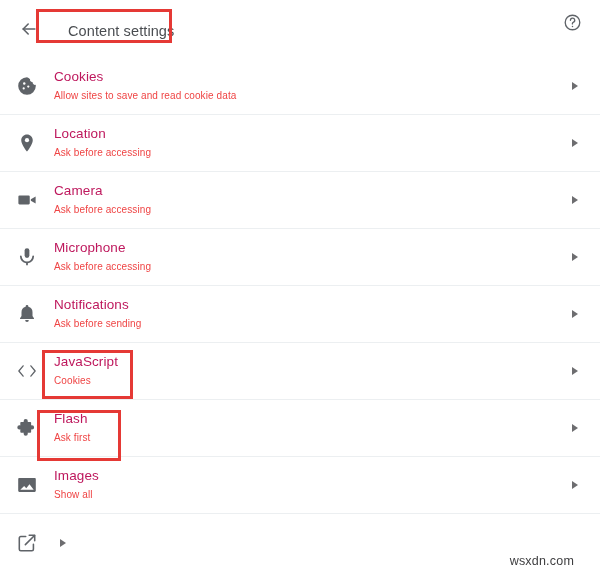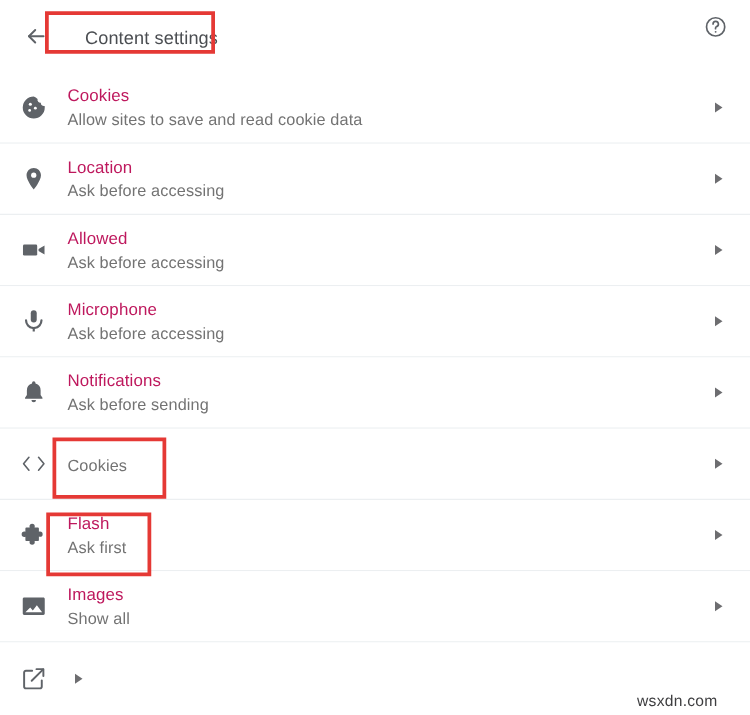--- a/index.html
+++ b/index.html
@@ -111,23 +111,23 @@
     justify-content: center;
   }
   .row-title {
     font-size: 13.5px;
     line-height: 17px;
     color: #be185d;
     letter-spacing: .1px;
     white-space: nowrap;
   }
   .row-sub {
-    font-size: 13px;
+    font-size: 10px;
     line-height: 17px;
-    color: #737373;
+    color: #ef4444;
     letter-spacing: .1px;
     white-space: nowrap;
     margin-top: 2px;
   }
 
   .row-chevron {
     flex: 0 0 auto;
     width: 18px;
     display: flex;
     align-items: center;
@@ -231,21 +231,21 @@
   </div>
 
   <div class="row">
     <div class="row-icon">
       <svg width="22" height="22" viewBox="0 0 24 24" fill="#5f6368">
         <rect x="2.6" y="7.2" width="12.4" height="9.6" rx="1.2"></rect>
         <path d="M16.2 11.2l5.2-3.1v7.8l-5.2-3.1z"></path>
       </svg>
     </div>
     <div class="row-text">
-      <span class="row-title">Allowed</span>
+      <span class="row-title">Camera</span>
       <span class="row-sub">Ask before accessing</span>
     </div>
     <div class="row-chevron">
         <span class="tri"></span>
       </div>
   </div>
 
   <div class="row">
     <div class="row-icon">
       <svg width="22" height="22" viewBox="0 0 24 24" fill="#5f6368">
@@ -279,20 +279,21 @@
   </div>
 
   <div class="row">
     <div class="row-icon">
       <svg width="24" height="20" viewBox="0 0 28 20" fill="none" stroke="#5f6368" stroke-width="1.5" stroke-linecap="round" stroke-linejoin="round">
         <polyline points="9.5,4 4.5,10 9.5,16"></polyline>
         <polyline points="18.5,4 23.5,10 18.5,16"></polyline>
       </svg>
     </div>
     <div class="row-text">
+      <span class="row-title">JavaScript</span>
       <span class="row-sub">Cookies</span>
     </div>
     <div class="row-chevron">
         <span class="tri"></span>
       </div>
   </div>
 
   <div class="row">
     <div class="row-icon">
       <svg width="22" height="22" viewBox="0 0 24 24" fill="#5f6368">

